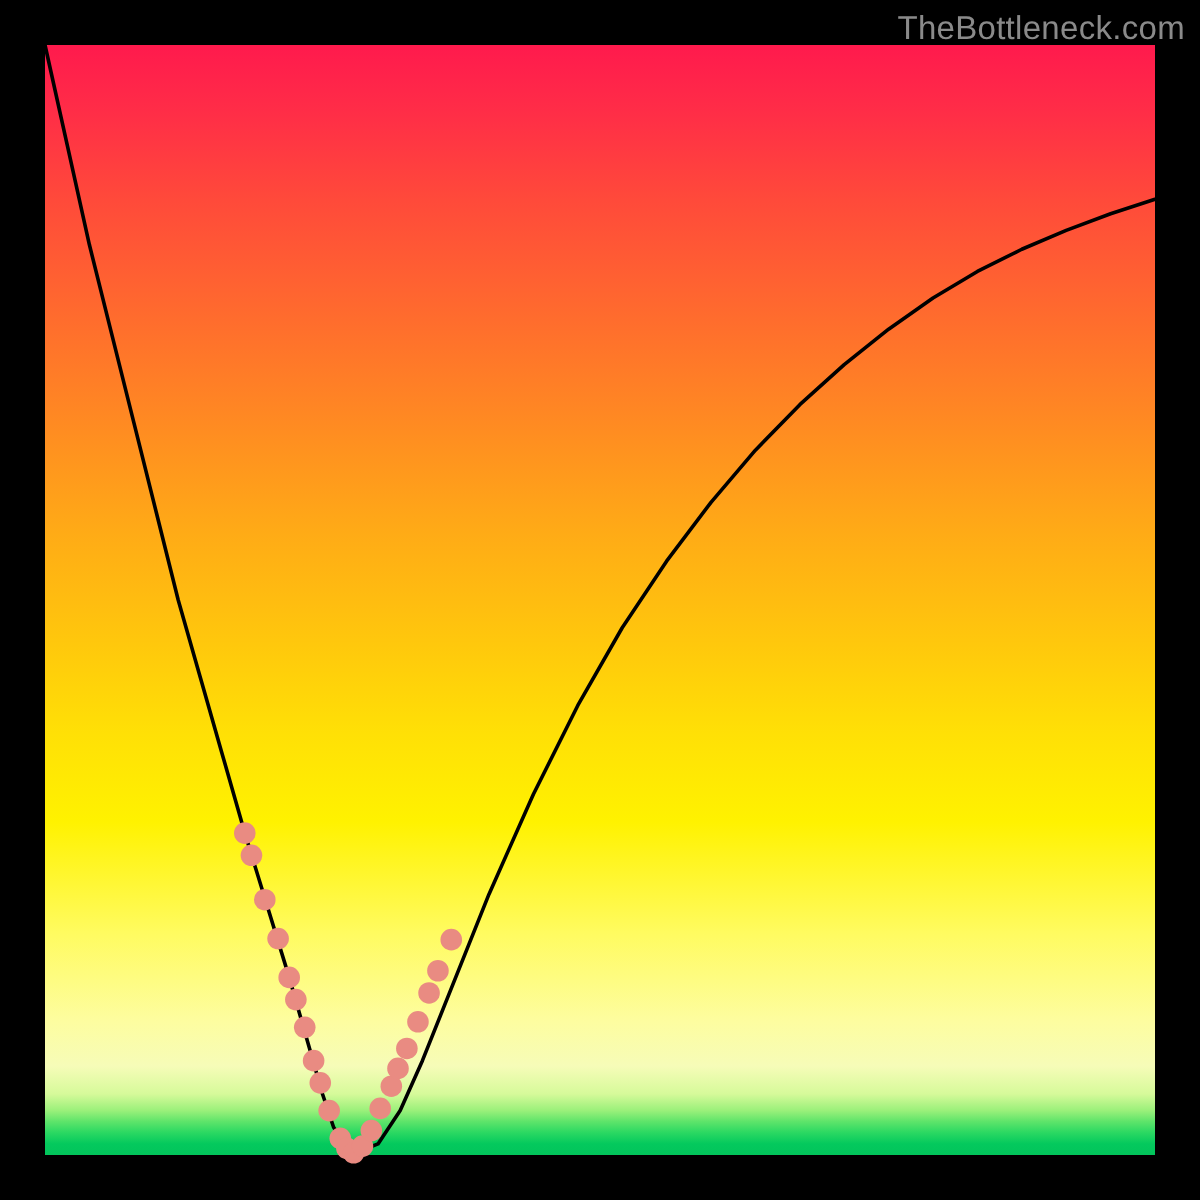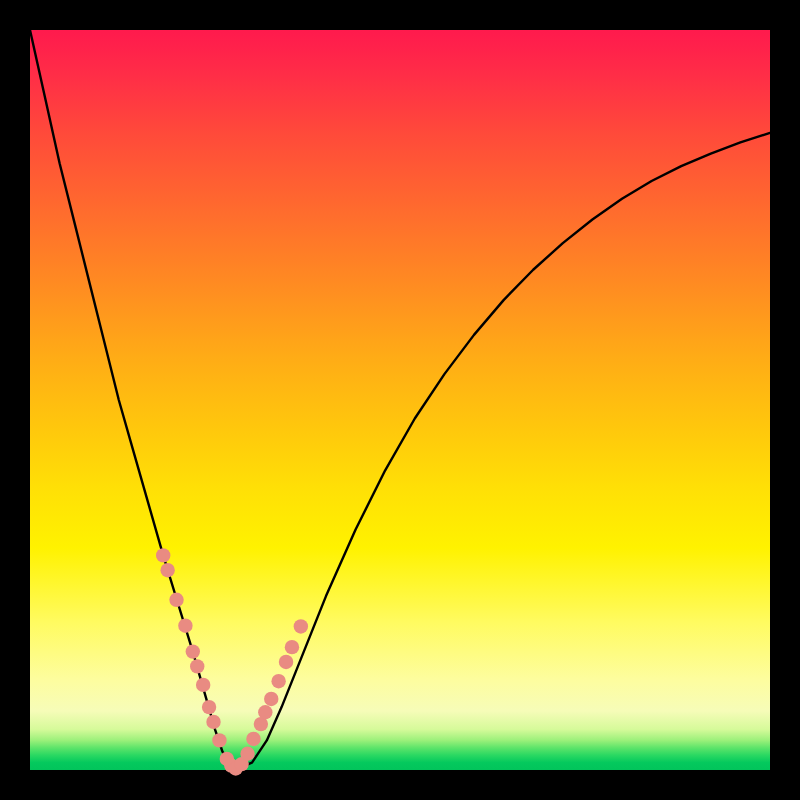--- a/index.html
+++ b/index.html
@@ -95,14 +95,15 @@
           <circle cx="235.32" cy="682.28" r="7.2" fill="#e98b82" stroke="#d86a5f" stroke-width="0"></circle>
           <circle cx="241.24" cy="668.96" r="7.2" fill="#e98b82" stroke="#d86a5f" stroke-width="0"></circle>
           <circle cx="248.64" cy="651.20" r="7.2" fill="#e98b82" stroke="#d86a5f" stroke-width="0"></circle>
           <circle cx="256.04" cy="631.96" r="7.2" fill="#e98b82" stroke="#d86a5f" stroke-width="0"></circle>
           <circle cx="261.96" cy="617.16" r="7.2" fill="#e98b82" stroke="#d86a5f" stroke-width="0"></circle>
           <circle cx="270.84" cy="596.44" r="7.2" fill="#e98b82" stroke="#d86a5f" stroke-width="0"></circle>
         </g>
     </svg>
   </div>
 
+  <div class="watermark">TheBottleneck.com</div>
 
 </div>
 
 </body></html>

